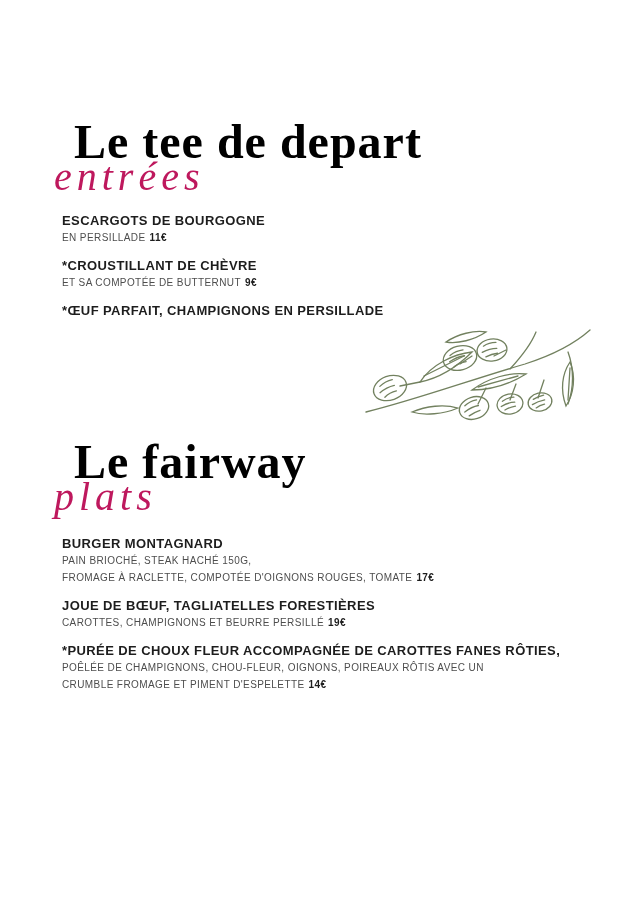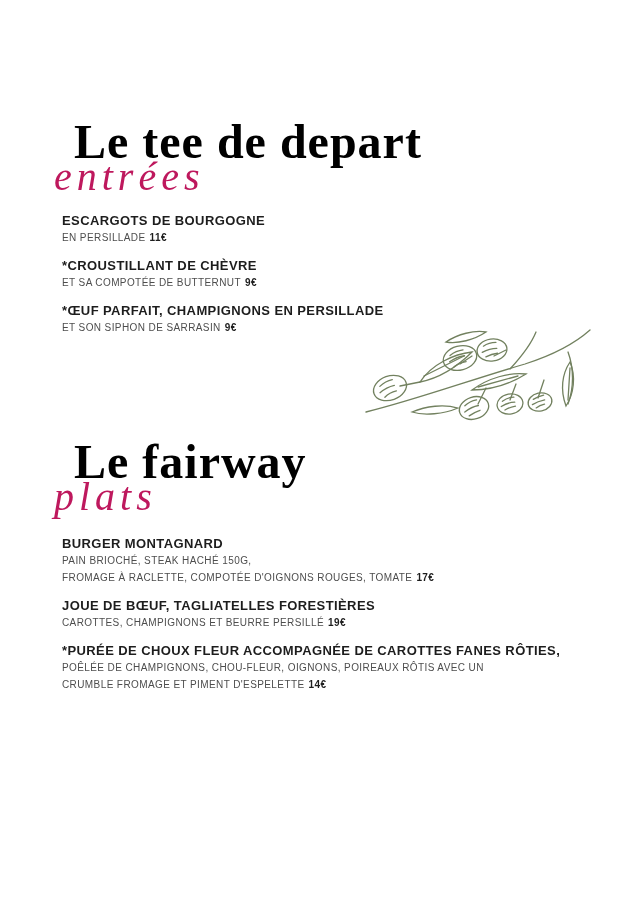--- a/index.html
+++ b/index.html
@@ -50,21 +50,20 @@
     <div class="item">
       <div class="item-name">ESCARGOTS DE BOURGOGNE</div>
       <div class="desc-line"><span>EN PERSILLADE</span><strong class="price">11€</strong></div>
     </div>
     <div class="item">
       <div class="item-name">*CROUSTILLANT DE CHÈVRE</div>
       <div class="desc-line"><span>ET SA COMPOTÉE DE BUTTERNUT</span><strong class="price">9€</strong></div>
     </div>
     <div class="item">
       <div class="item-name">*ŒUF PARFAIT, CHAMPIGNONS EN PERSILLADE</div>
-      <div class="desc-line"><span>ET SON SIPHON DE SARRASIN</span><strong class="price">9€</strong></div>
     </div>
   </div>
 
   <svg class="olive" viewBox="0 0 238 114" fill="none" stroke="#72815f" stroke-width="1.3" stroke-linecap="round">
 
     <path d="M6,96 C55,84 110,64 165,48 C190,40 212,30 230,14"></path>
     <path d="M150,53 C162,40 172,26 176,16"></path>
     <path d="M208,36 C214,52 214,72 208,88"></path>
 
     <g>

